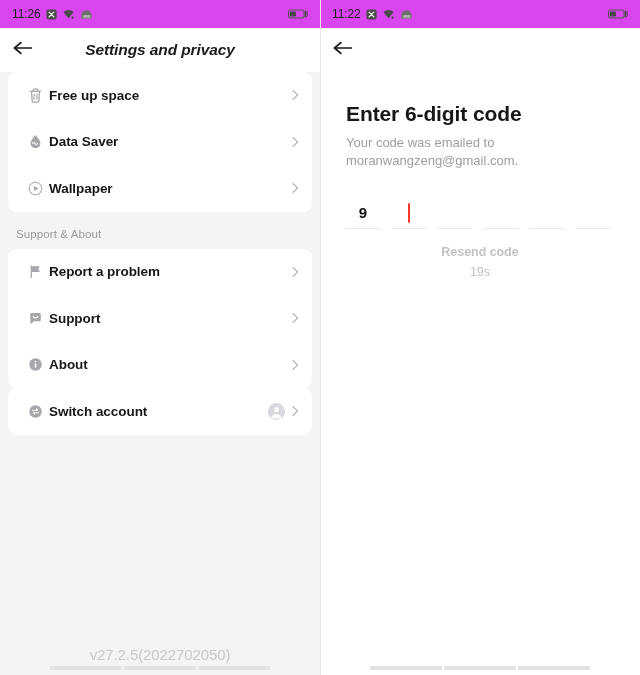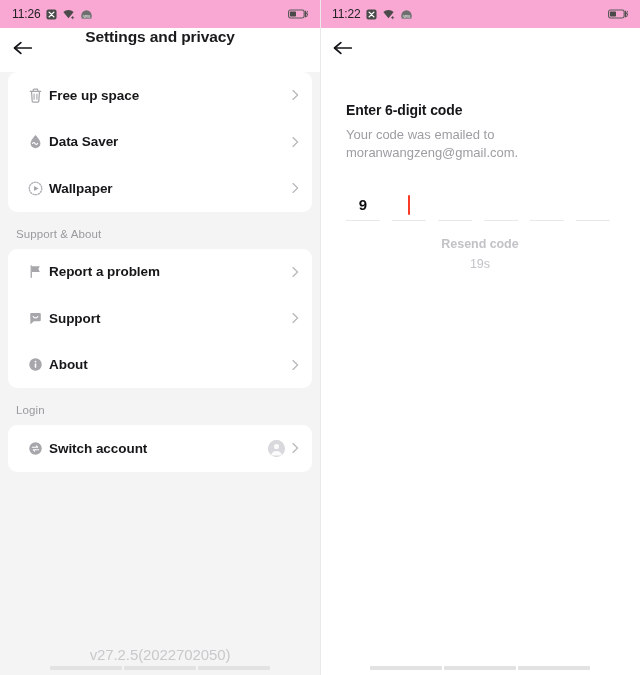--- a/index.html
+++ b/index.html
@@ -39,21 +39,21 @@
     z-index: 40;
   }
 
   
   .statusbar {
     height: 28px;
     display: flex;
     align-items: center;
     justify-content: space-between;
     padding: 0 10px 0 12px;
-    background: #f9a8d4;
+    background: #d946ef;
     position: relative;
     z-index: 10;
   }
   .sb-left {
     display: flex;
     align-items: center;
     gap: 5px;
   }
   .sb-time {
     font-size: 12px;
@@ -70,23 +70,24 @@
   .sb-right {
     display: flex;
     align-items: center;
     gap: 1px;
   }
 
   
   .header {
     height: 44px;
     display: flex;
-    align-items: flex-start;
+    align-items: center;
     position: relative;
     background: #ffffff;
+    font-style: italic;
   }
   .back-btn {
     width: 46px;
     height: 44px;
     display: flex;
     align-items: center;
     justify-content: center;
     cursor: pointer;
   }
   .header-title {
@@ -199,21 +200,21 @@
     background: #e2e2e2;
     border-radius: 1px;
   }
 
   
   .code-body {
     padding: 30px 26px 0 26px;
     background: #ffffff;
   }
   .code-title {
-    font-size: 14px;
+    font-size: 21px;
     font-weight: 700;
     color: #17171a;
     letter-spacing: -0.1px;
   }
   .code-sub {
     margin-top: 8px;
     font-size: 13px;
     color: #9d9da3;
     line-height: 1.38;
     max-width: 220px;
@@ -432,21 +433,20 @@
                     <path d="M5 2.6 L9.6 7 L5 11.4" stroke="#b9b9be" stroke-width="1.35" fill="none" stroke-linecap="round" stroke-linejoin="round"></path>
                   </svg>
               </span>
             </span>
           </div>
 
         </div>
       </div>
 
       <div class="section">
-        <div class="section-label">Login</div>
         <div class="card">
 
           <div class="row">
             <span class="row-icon">
               <svg width="17" height="17" viewBox="0 0 18 18">
                 <circle cx="9" cy="9" r="6.6" fill="#a6a6ab"></circle>
                 <path d="M5.7 7.6 H11.3 L9.9 6.3" stroke="#ffffff" stroke-width="1.15" fill="none" stroke-linecap="round" stroke-linejoin="round"></path>
                 <path d="M12.3 10.4 H6.7 L8.1 11.7" stroke="#ffffff" stroke-width="1.15" fill="none" stroke-linecap="round" stroke-linejoin="round"></path>
               </svg>
             </span>

